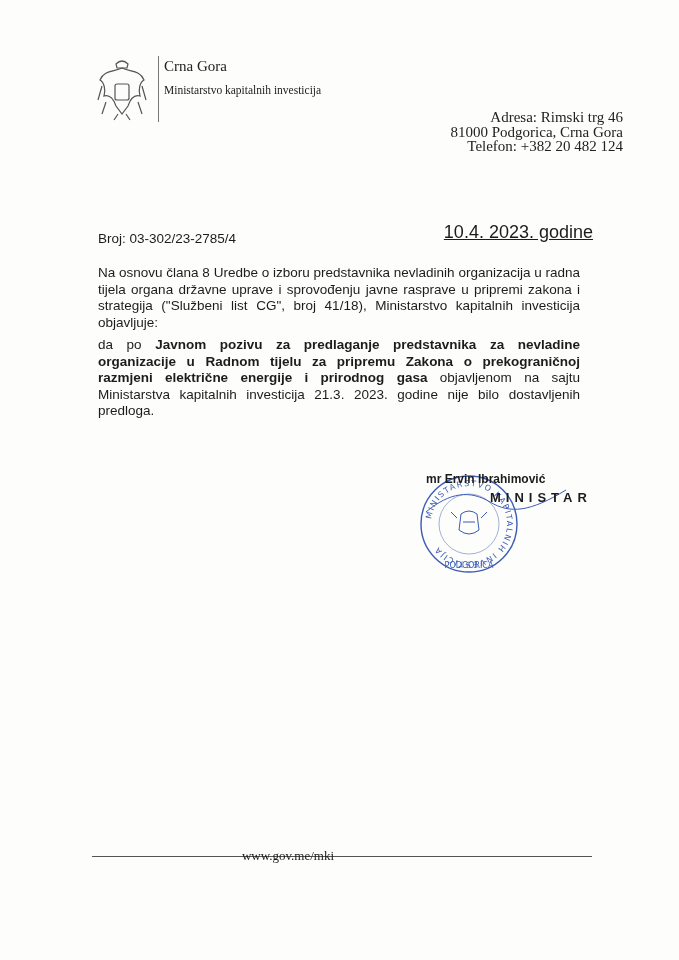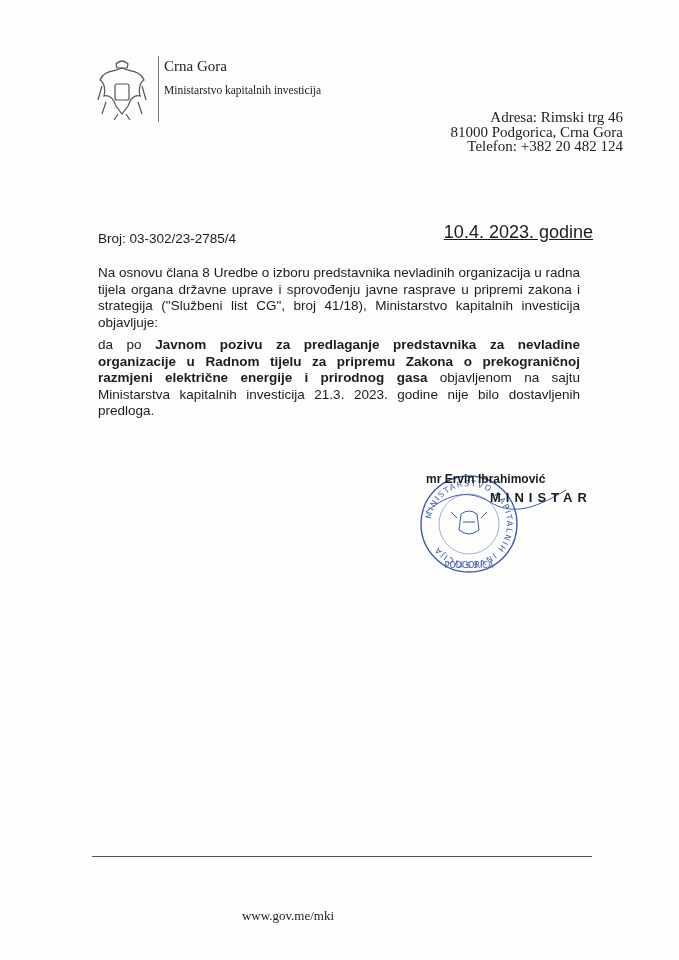--- a/index.html
+++ b/index.html
@@ -15,21 +15,21 @@
     #date { right:86px; top:222px; font-size:18px;text-decoration:underline; }
     .para { left:98px; width:482px; font-size:13.5px; line-height:16.5px; text-align:justify; }
     #p1 { top:265px; }
     #p2 { top:337px; }
     b { font-weight:bold;margin-top:9px; }
     #signer { left:426px; top:472px; font-size:12px; font-weight:bold; }
     #title { left:458px; top:490px; font-size:13px; font-weight:bold; letter-spacing:5px;margin-left:32px; }
     #stamp { left:417px; top:472px; width:104px; height:104px; }
     #sig { left:420px; top:482px; width:150px; height:40px; }
     #rule { left:92px; top:856px; width:500px; height:1px; background:#555; }
-    #url { left:0; width:576px; top:908px; text-align:center; font-size:13px; }
+    #url { left:0; width:576px; top:848px; text-align:center; font-size:13px; }
   </style>
 </head>
 <body>
 
 <svg id="crest" class="abs" viewBox="0 0 52 66">
   <g fill="none" stroke="#555" stroke-width="1.2">
     <path d="M20 8 Q26 2 32 8 L31 12 H21 Z"></path>
     <path d="M26 12 C18 16 8 14 4 24 C8 26 10 34 8 40 C14 38 18 44 20 50 L26 58 L32 50 C34 44 38 38 44 40 C42 34 44 26 48 24 C44 14 34 16 26 12 Z"></path>
     <rect x="19" y="28" width="14" height="16" rx="2"></rect>
     <path d="M6 30 L2 44 M46 30 L50 44 M10 46 L6 58 M42 46 L46 58"></path>

